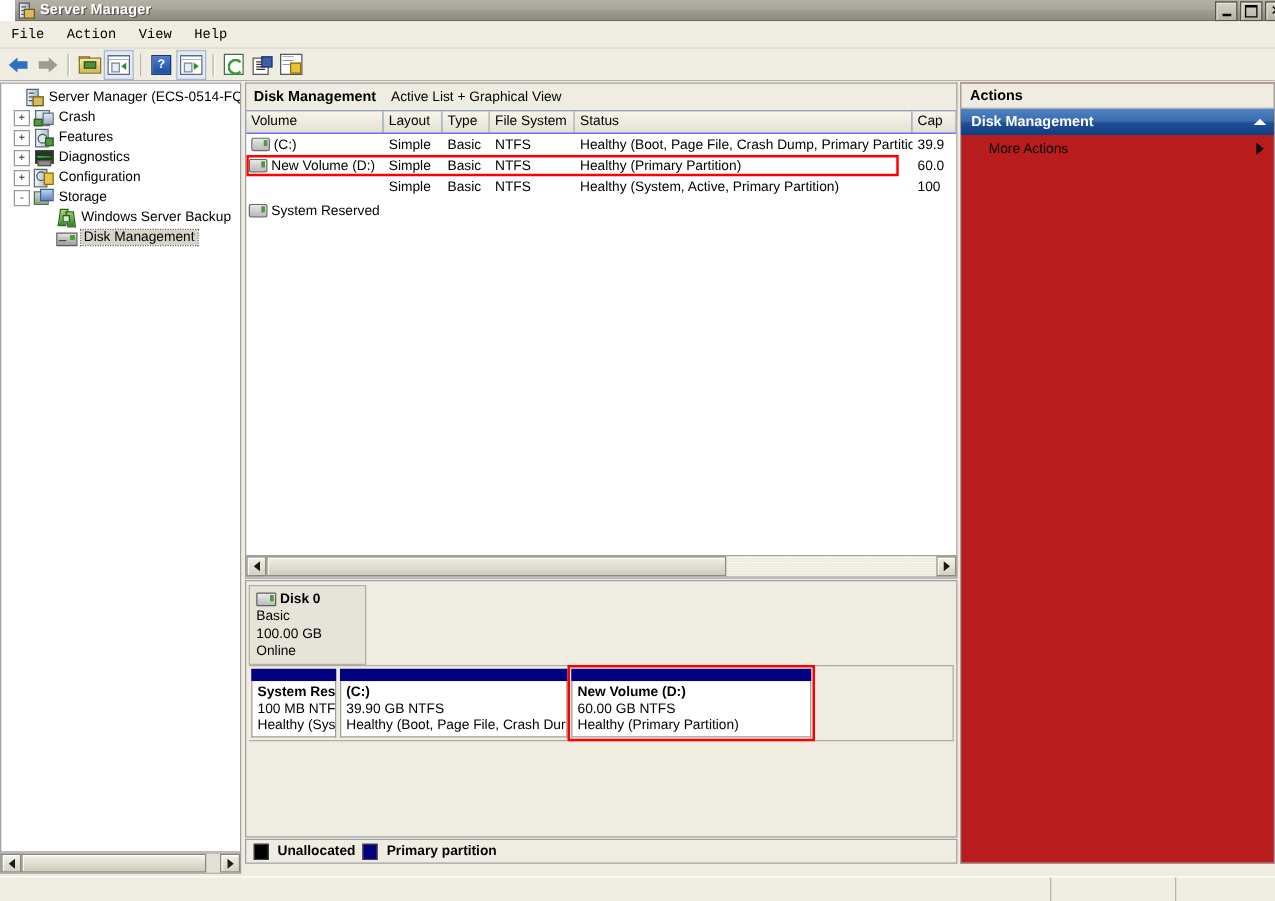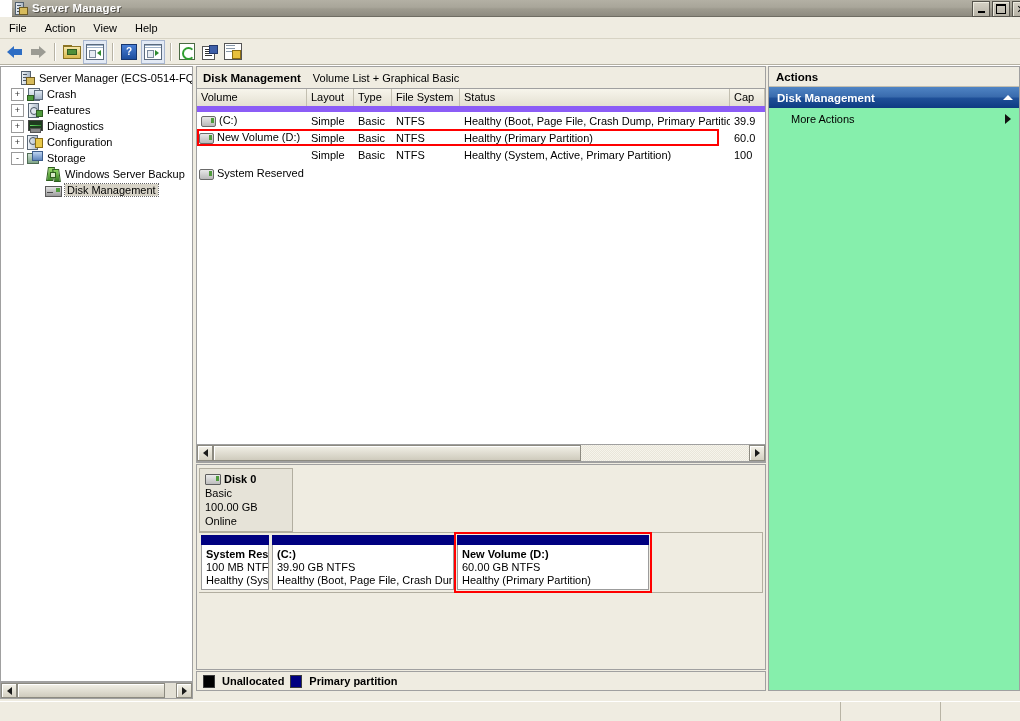--- a/index.html
+++ b/index.html
@@ -68,21 +68,21 @@
 
   
   .menubar {
     position:absolute; left:0; top:17px; width:1020px; height:22px;
     background:#efece1;
     border-bottom:1px solid #d7d3c4;
     display:flex; align-items:center;
     box-sizing:border-box;
   }
   .menu-item {
-    padding: 3px 9px; font-size: 11px; color:#000; cursor:default;
+    padding: 3px 9px; font-size: 11px; color:#000; cursor:default;font-family:Liberation Mono, monospace;
   }
 
   
   .toolbar {
     position:absolute; left:0; top:39px; width:1020px; height:26px;
     background:#efece1;
     border-bottom:1px solid #b5b1a2;
     display:flex; align-items:center; padding-left:4px;
     box-sizing:border-box;
   }
@@ -254,21 +254,21 @@
   }
   .dm-header .dm-title { font-weight:bold; font-size:11.5px; color:#000; }
   .dm-header .dm-sub { font-size:11px; color:#000; margin-left:12px; }
 
   .vol-list {
     position:absolute; left:0; top:22px; width:570px; height:375px;
     background:#fff; border:1px solid #a0a0a0; box-sizing:border-box;
     overflow:hidden;
   }
   .vl-head { display:flex; height:17px; background:#3b82f6;
-    border-bottom:6px solid #8b5cf6; }
+    border-bottom:1px solid #8b5cf6; }
   .vl-th {
     font-size:11px; color:#000; padding:2px 0 0 4px;
     border-right:1px solid #c3bfb0;
     box-sizing:border-box; white-space:nowrap; overflow:hidden;
     background:linear-gradient(to bottom,#f7f5ec,#e4e0d2);
     cursor:default;
   }
   .vl-row { display:flex; height:17px; align-items:center; position:relative; }
   .vl-td { font-size:11px; color:#000; padding-left:4px; box-sizing:border-box;
            white-space:nowrap; overflow:hidden; }
@@ -325,21 +325,21 @@
     background:#efece1; border:1px solid #a0a0a0; box-sizing:border-box;
     display:flex; align-items:center; padding-left:6px; gap:6px;
   }
   .lg-item { display:flex; align-items:center; gap:7px; }
   .lg-sw { width:10px; height:11px; border:1px solid #3b3b3b; }
   .lg-label { font-size:11px; font-weight:bold; color:#000; }
 
   
   .actions-pane {
     position:absolute; left:768px; top:0; width:252px; height:625px;
-    background:#86efac; border:1px solid #a0a0a0; box-sizing:border-box;
+    background:#b91c1c; border:1px solid #a0a0a0; box-sizing:border-box;
   }
   .act-head {
     height:19px; background:#efece1; border-bottom:1px solid #c3bfb0;
     display:flex; align-items:center; padding-left:7px;
     font-weight:bold; font-size:11.5px;
   }
   .act-section {
     height:21px;
     background:linear-gradient(to bottom,#4f84c4 0%, #3a6cae 45%, #1e4f97 55%, #0e3c82 100%);
     display:flex; align-items:center; padding:0 6px 0 8px;
@@ -538,21 +538,21 @@
     </div>
     <div class="sb-btn">
         <span class="tri tri-r"></span>
       </div>
   </div>
 
   <div class="center-pane">
 
     <div class="dm-header">
       <span class="dm-title">Disk Management</span>
-      <span class="dm-sub">Volume List + Graphical Basic</span>
+      <span class="dm-sub">Active List + Graphical View</span>
     </div>
 
     <div class="vol-list">
       <div class="vl-head">
         <div class="vl-th" style="width:110px;">Volume</div>
         <div class="vl-th" style="width:47px;">Layout</div>
         <div class="vl-th" style="width:38px;">Type</div>
         <div class="vl-th" style="width:68px;">File System</div>
         <div class="vl-th" style="width:270px;">Status</div>
         <div class="vl-th" style="width:35px;">Cap</div>

